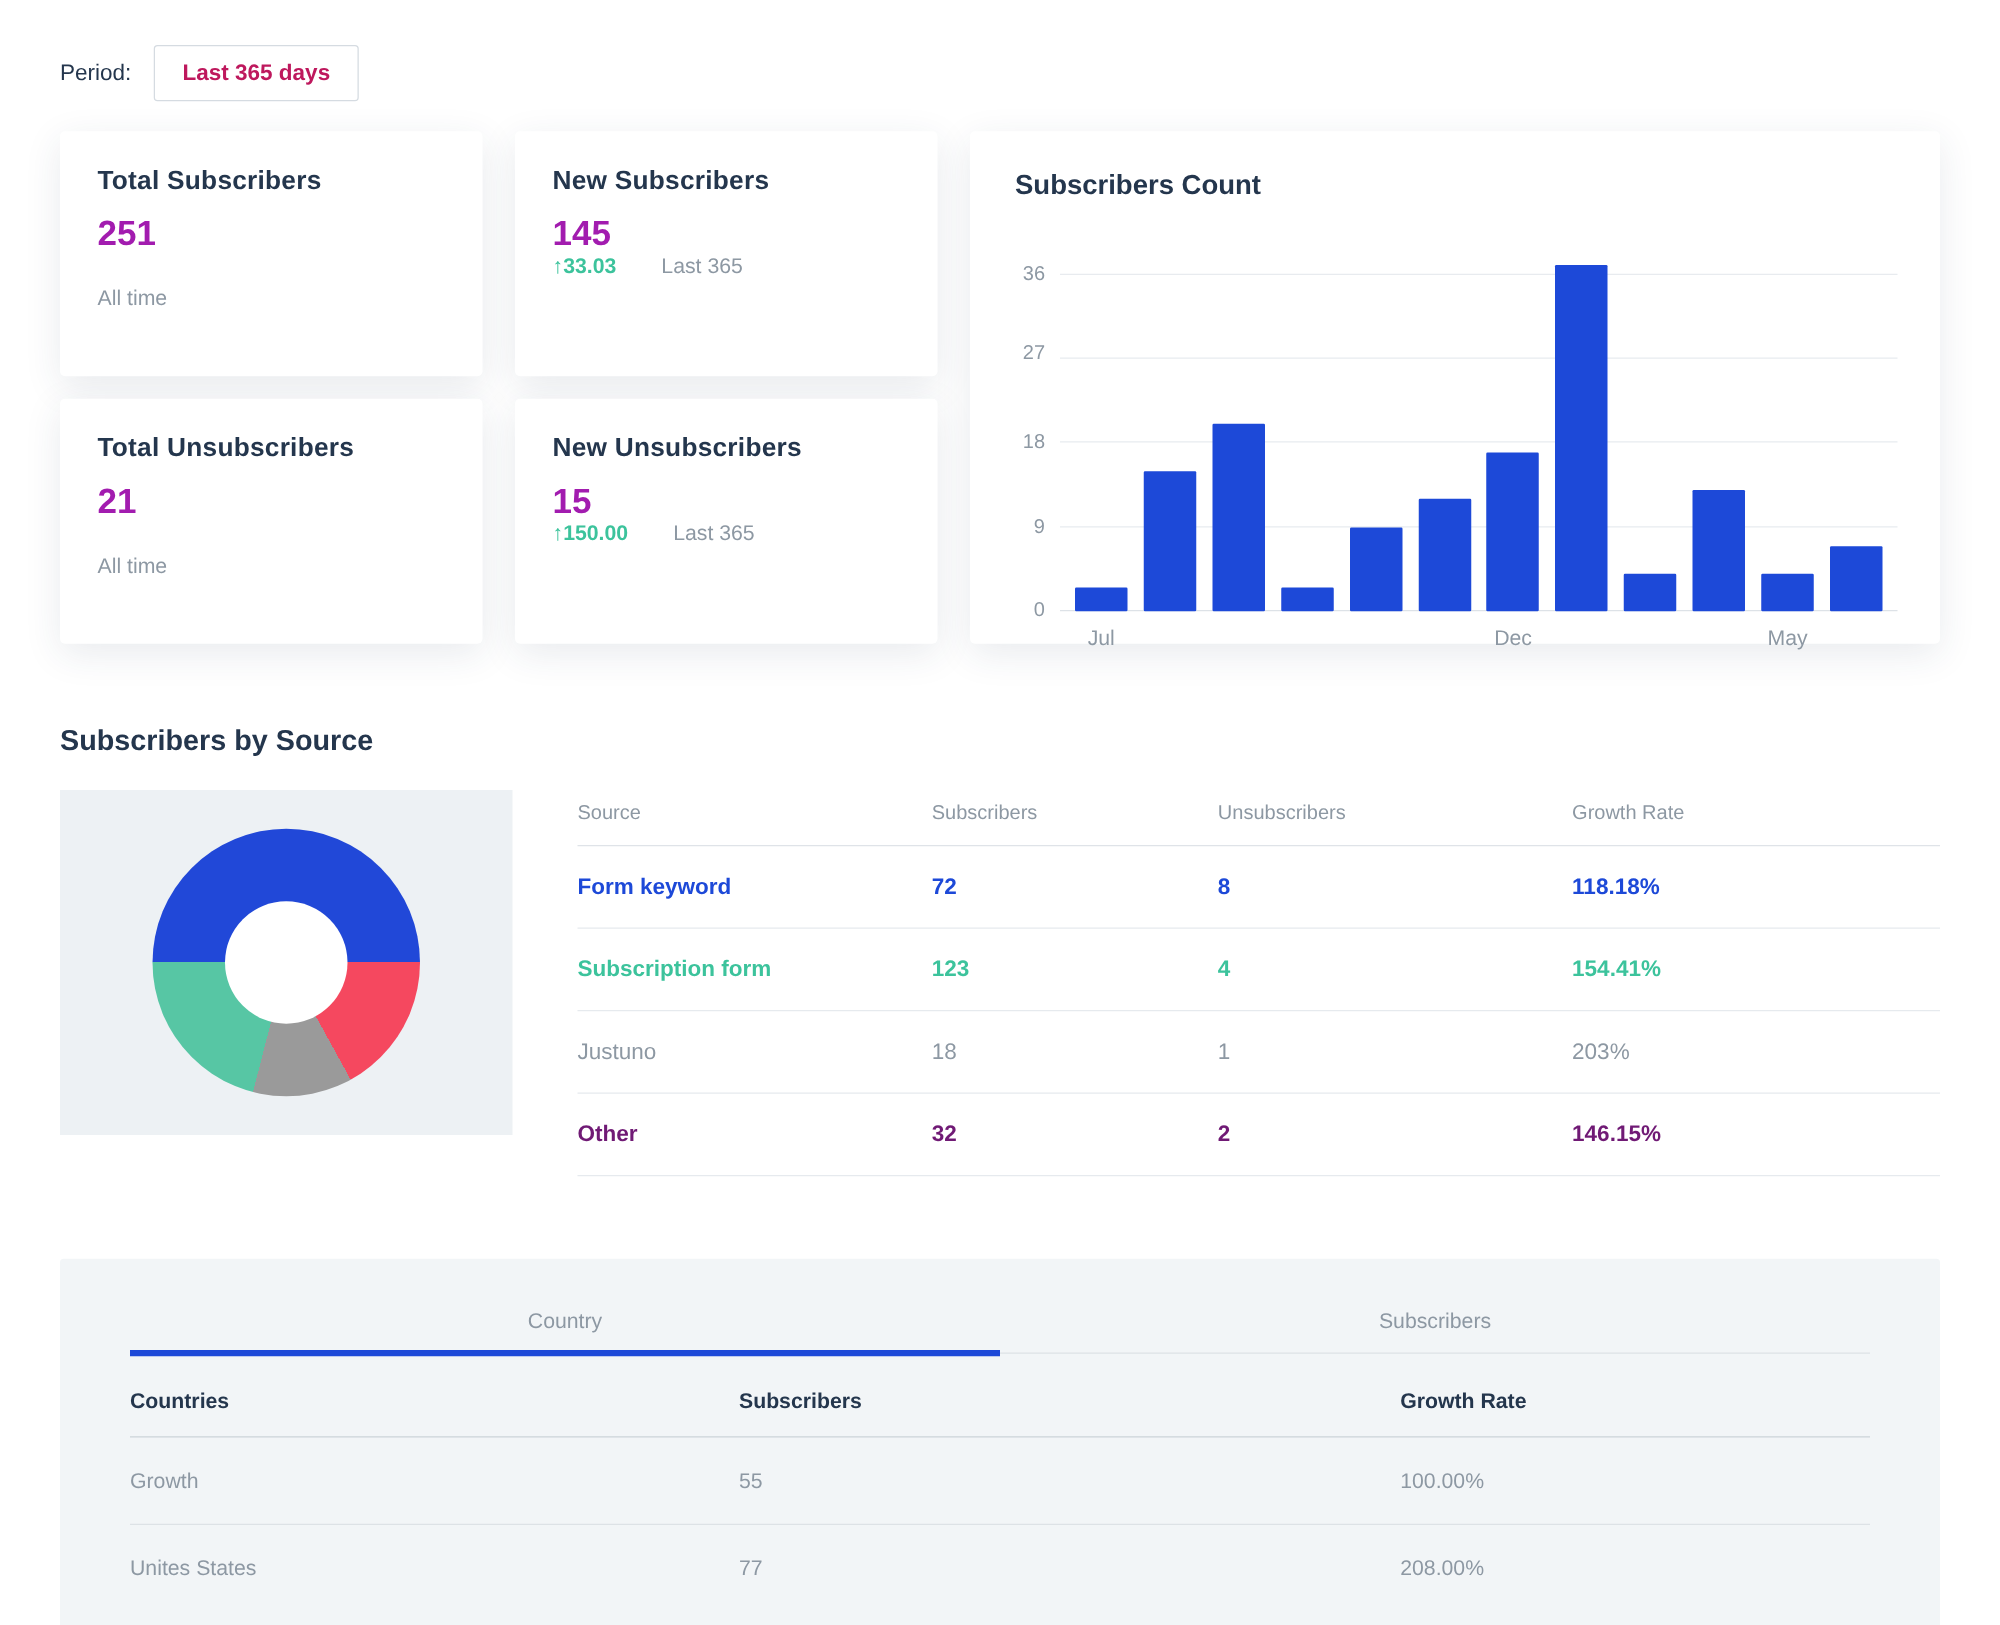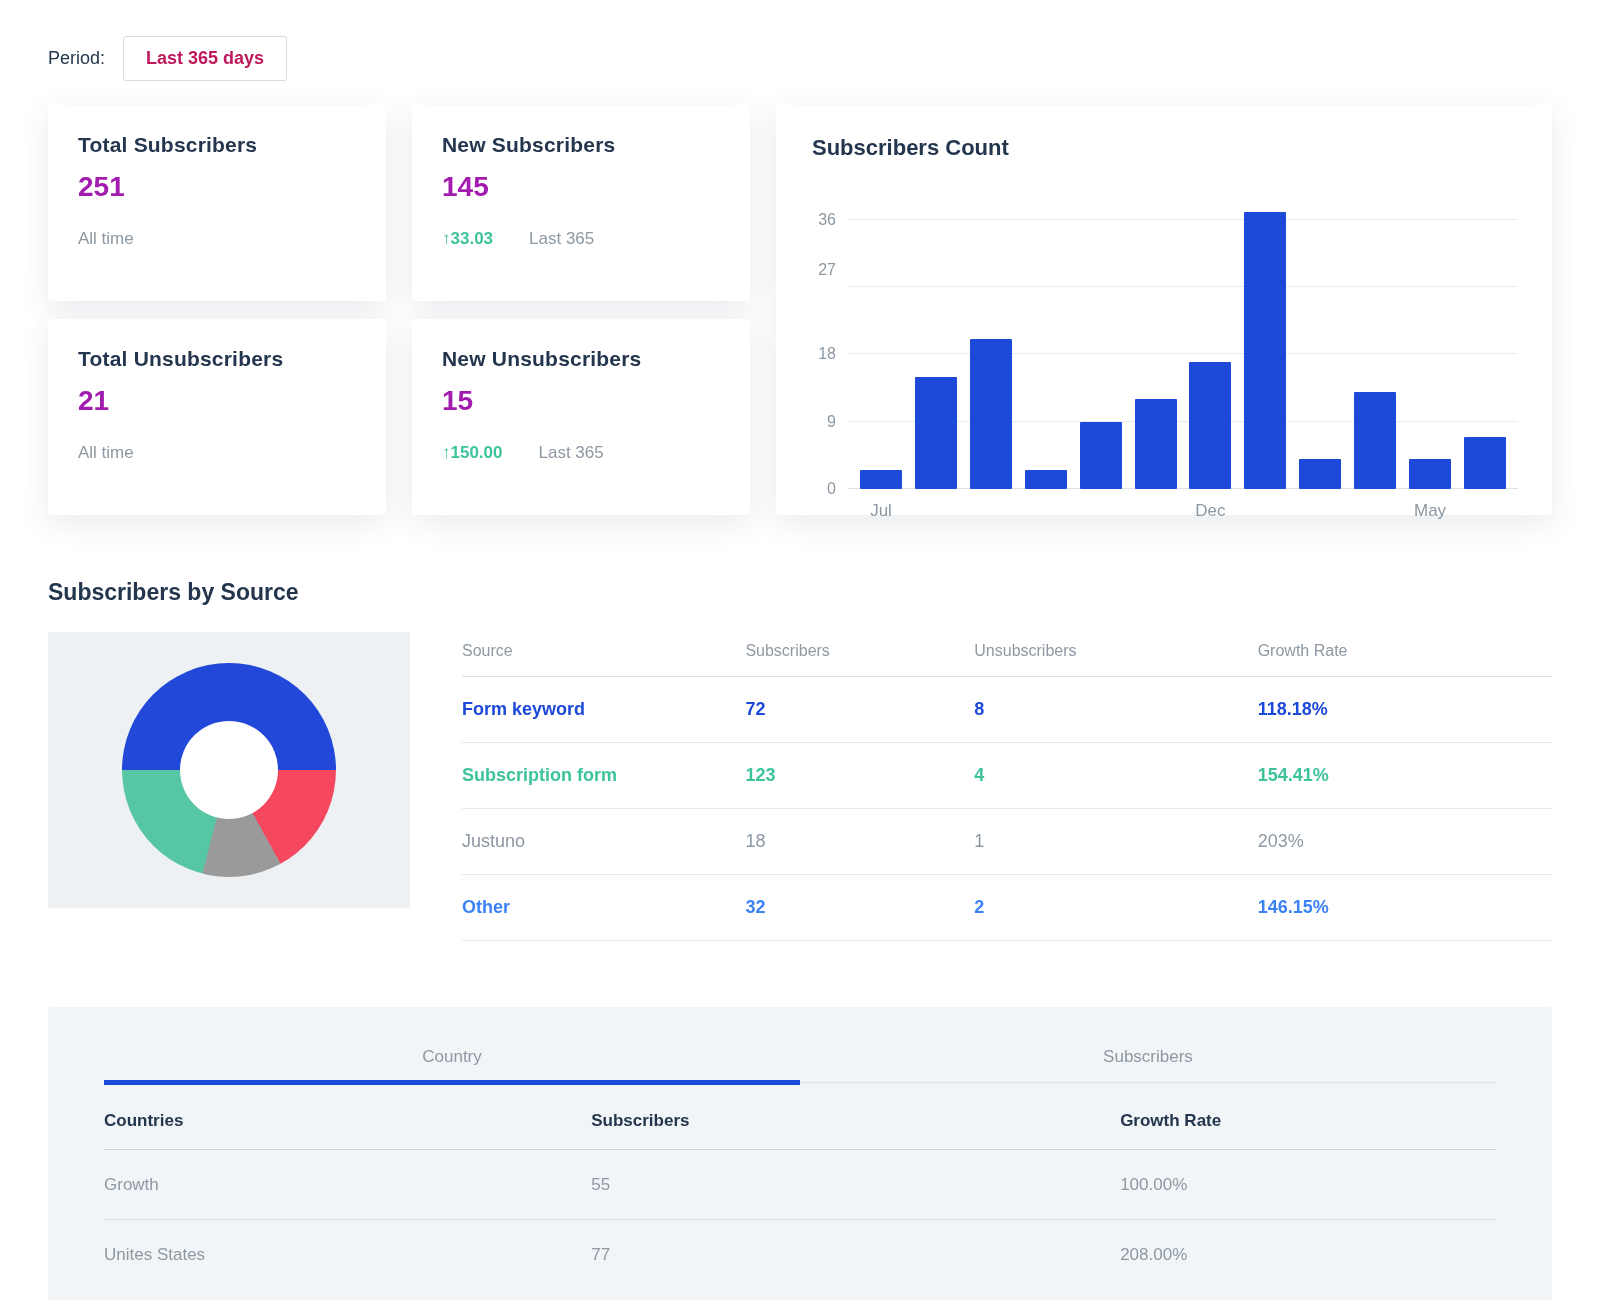--- a/index.html
+++ b/index.html
@@ -15,21 +15,21 @@
     font-family:"Liberation Sans", sans-serif; }
 
   
   .top-grid { display:grid; grid-template-columns:338px 338px 1fr; grid-template-rows:196px 196px;
     column-gap:26px; row-gap:18px; margin-bottom:64px; }
   .card { background:#fff; border-radius:4px; box-shadow:0 8px 30px rgba(35,55,90,0.10); }
   .stat-card { padding:28px 30px; }
   .stat-title { font-size:21px; font-weight:700; color:#24364d; letter-spacing:0.2px; }
   .stat-value { font-size:28px; font-weight:700; color:#a21caf; margin-top:14px; }
   .stat-sub { font-size:17px; color:#8d98a3; margin-top:26px; }
-  .stat-delta-row { display:flex; align-items:center; gap:36px; margin-top:26px; }
+  .stat-delta-row { display:flex; align-items:center; gap:36px; }
   .delta-up { font-size:17px; font-weight:700; color:#3cc39c; }
   .delta-period { font-size:17px; color:#8d98a3; }
 
   
   .chart-card { grid-column:3; grid-row:1 / span 2; padding:30px 34px 0 26px; }
   .chart-title { font-size:22px; font-weight:700; color:#24364d; margin-left:10px; }
   .chart-area { display:flex; margin-top:40px; height:288px; }
   .y-axis { width:46px; position:relative; height:100%; }
   .ytick { position:absolute; right:12px; font-size:16px; color:#8d98a3; }
   .plot { flex:1; position:relative; height:100%; }
@@ -105,21 +105,21 @@
       </div>
     </div>
 
     <div class="card chart-card">
       <div class="chart-title">Subscribers Count</div>
       <div class="chart-area">
         <div class="y-axis">
             <div class="ytick" style="bottom: -9px;">0</div>
             <div class="ytick" style="bottom: 58.3247px;">9</div>
             <div class="ytick" style="bottom: 125.649px;">18</div>
-            <div class="ytick" style="bottom: 210px;">27</div>
+            <div class="ytick" style="bottom: 197px;">27</div>
             <div class="ytick" style="bottom: 260.299px;">36</div>
           </div>
         <div class="plot">
           <div class="gridline axis" style="bottom: 0px;"></div>
             <div class="gridline" style="bottom: 67.3247px;"></div>
             <div class="gridline" style="bottom: 134.649px;"></div>
             <div class="gridline" style="bottom: 201.974px;"></div>
             <div class="gridline" style="bottom: 269.299px;"></div>
             <div class="bars">
               <div class="bar-col">
@@ -211,21 +211,21 @@
             <div class="c1">123</div>
             <div class="c2">4</div>
             <div class="c3">154.41%</div>
           </div>
           <div class="src-row" style="color: rgb(141, 152, 163);">
             <div class="c0">Justuno</div>
             <div class="c1">18</div>
             <div class="c2">1</div>
             <div class="c3">203%</div>
           </div>
-          <div class="src-row emph" style="color: #3b82f6;">
+          <div class="src-row emph" style="color: #701a75;">
             <div class="c0">Other</div>
             <div class="c1">32</div>
             <div class="c2">2</div>
             <div class="c3">146.15%</div>
           </div>
         </div>
     </div>
   </div>
 
   <div class="country-card">

